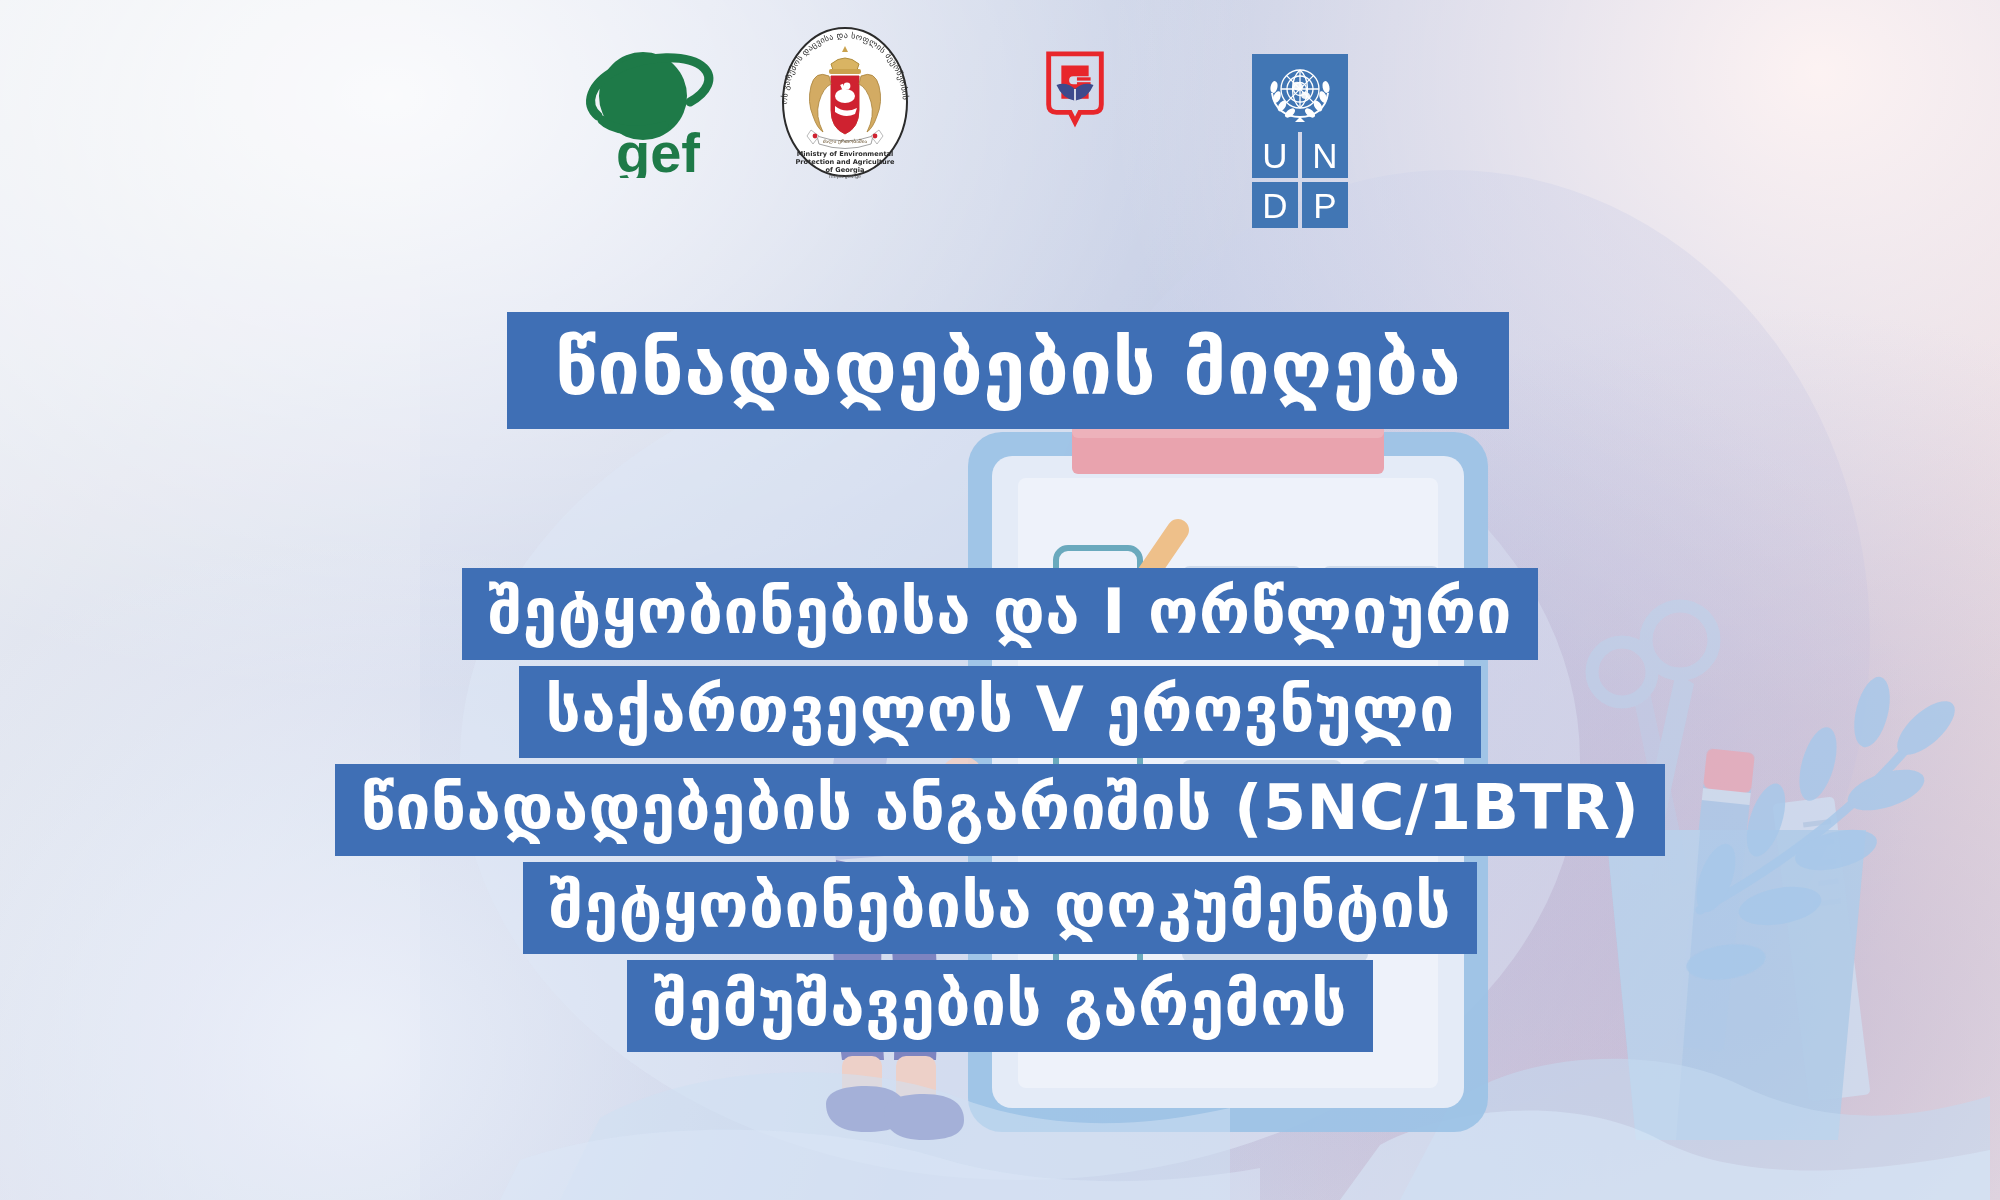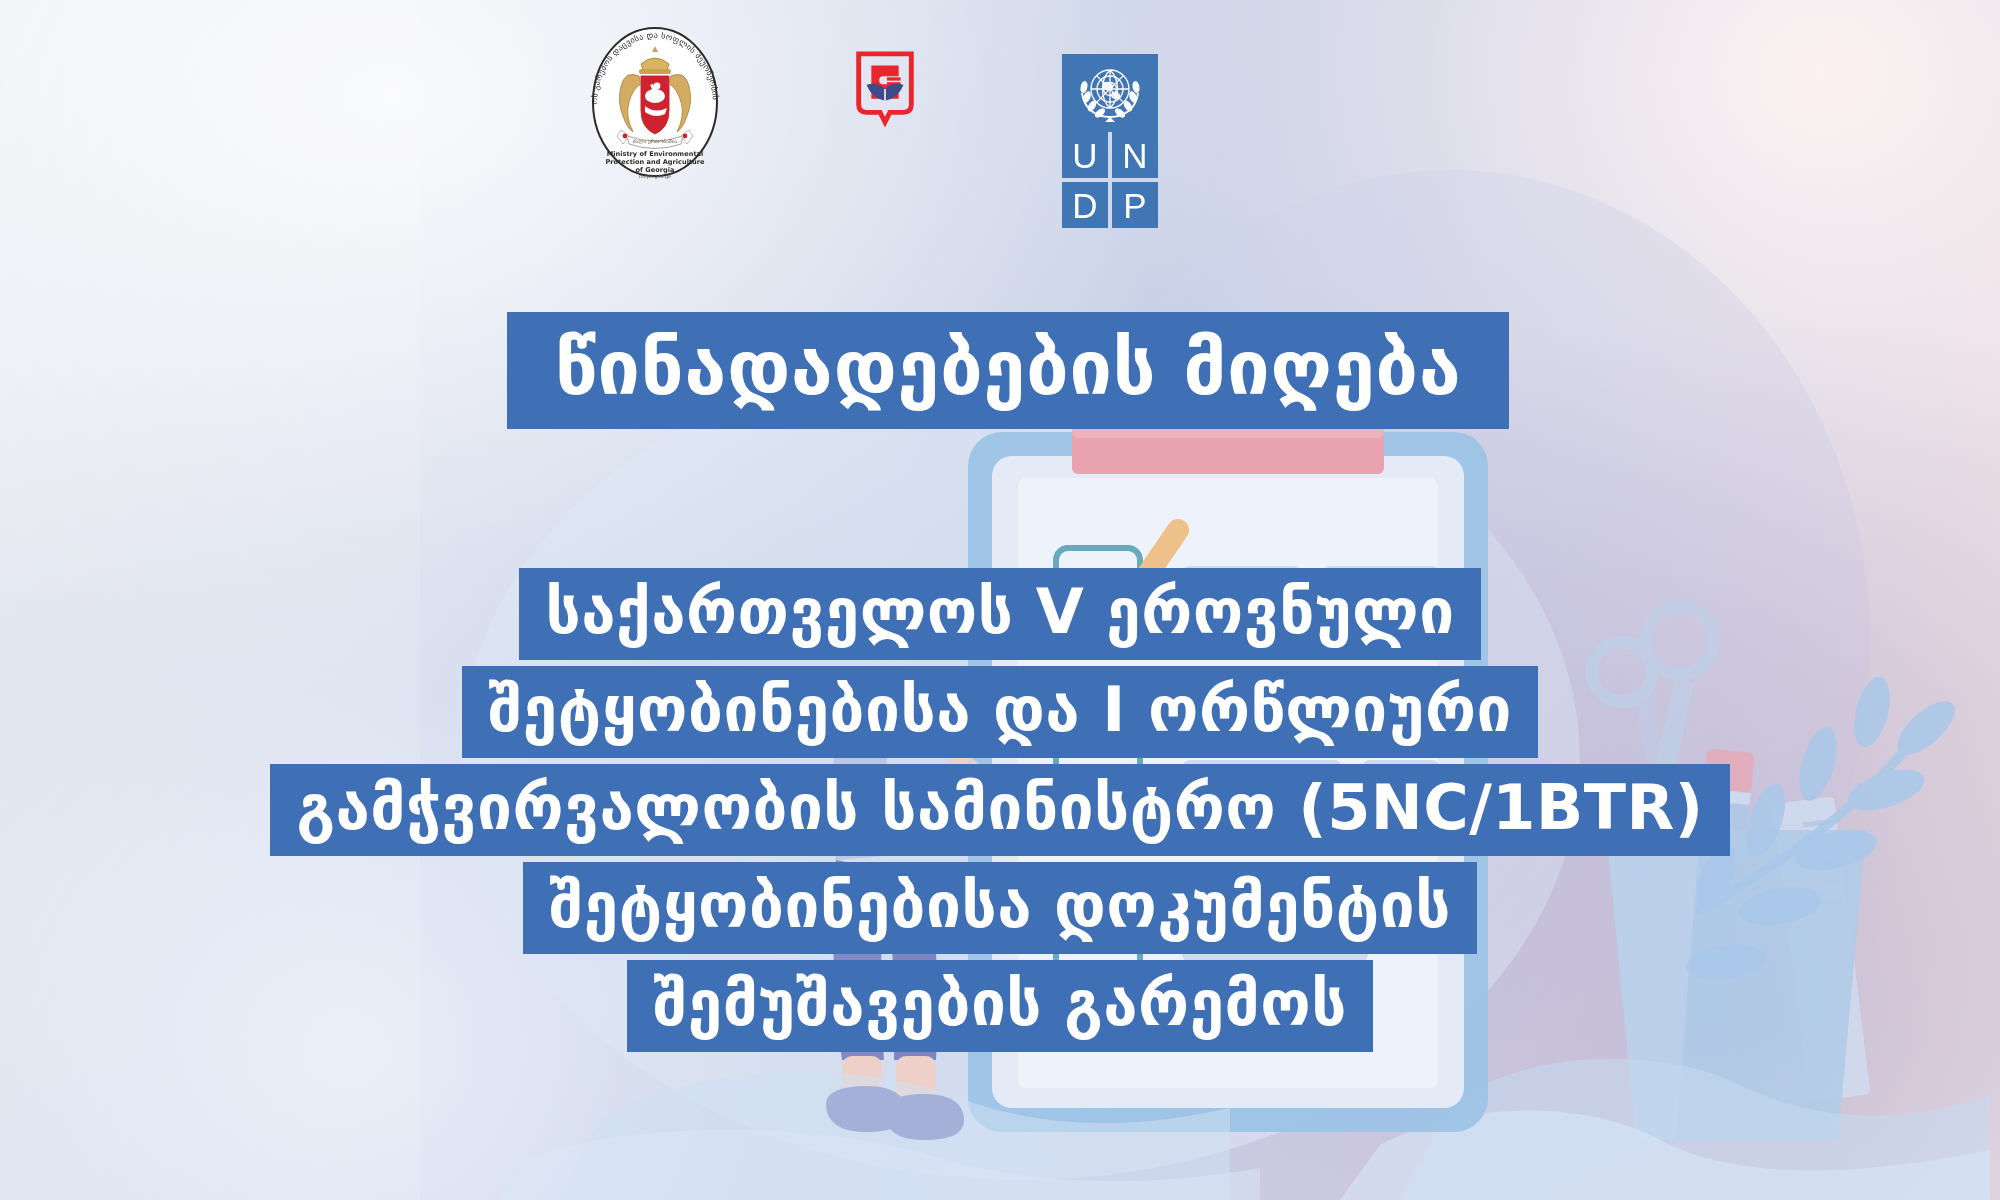--- a/index.html
+++ b/index.html
@@ -287,20 +287,31 @@
         <path d="M600 1118 C700 1062 860 1060 960 1098 C1050 1132 1140 1128 1230 1108 L1230 1200 L560 1200 Z" fill="#cfe0f3" opacity="0.55"></path>
         <path d="M520 1160 C640 1118 820 1122 940 1158 C1040 1188 1160 1186 1260 1168 L1260 1200 L500 1200 Z" fill="#dce8f7" opacity="0.5"></path>
 
         <rect x="0" y="0" width="420" height="1200" fill="#ffffff" opacity="0.12"></rect>
       </g>
     </svg>
   </div>
 
   <div class="logo-row">
 
+    <div class="logo-cell logo-gef">
+      <svg width="150" height="140" viewBox="0 0 150 140" xmlns="http://www.w3.org/2000/svg" aria-hidden="true">
+        <g>
+          <circle cx="63" cy="58" r="44" fill="#1e7a48"></circle>
+          <path d="M18 78 C4 66 10 46 36 32 C66 16 110 16 124 30 C134 40 128 54 110 64" fill="none" stroke="#1e7a48" stroke-width="9" stroke-linecap="round"></path>
+          <path d="M110 64 C96 72 74 80 52 82" fill="none" stroke="#ffffff" stroke-width="8" stroke-linecap="round" opacity="0"></path>
+          <path d="M22 82 C32 92 56 96 84 88" fill="none" stroke="#1e7a48" stroke-width="9" stroke-linecap="round"></path>
+        </g>
+        <text x="36" y="134" font-family="Liberation Sans, sans-serif" font-size="56" font-weight="700" fill="#1e7a48">gef</text>
+      </svg>
+    </div>
 
     <div class="logo-cell logo-mepa">
       <svg width="160" height="156" viewBox="0 0 160 156" xmlns="http://www.w3.org/2000/svg" aria-hidden="true">
         <defs>
           <path id="ringPath" d="M22,80 a58,66 0 1,1 116,0" fill="none"></path>
         </defs>
 
         <ellipse cx="80" cy="78" rx="62" ry="74" fill="#ffffff" stroke="#2b2b2b" stroke-width="2"></ellipse>
 
         <text font-family="DejaVu Sans, sans-serif" font-size="8.2" fill="#2b2b2b" letter-spacing="0.2">
@@ -405,20 +416,20 @@
         </div>
       </div>
     </div>
   </div>
 
   <div class="headline-wrap">
     <div class="band band-title nosel">წინადადებების მიღება</div>
   </div>
 
   <div class="subhead-wrap">
+    <div class="band band-sub nosel">შეტყობინებისა და I ორწლიური</div>
     <div class="band band-sub nosel">საქართველოს V ეროვნული</div>
-    <div class="band band-sub nosel">შეტყობინებისა და I ორწლიური</div>
-    <div class="band band-sub nosel">გამჭვირვალობის სამინისტრო (5NC/1BTR)</div>
+    <div class="band band-sub nosel">წინადადებების ანგარიშის (5NC/1BTR)</div>
     <div class="band band-sub nosel">შეტყობინებისა დოკუმენტის</div>
     <div class="band band-sub nosel">შემუშავების გარემოს</div>
   </div>
 
 </div>
 
 </body></html>

